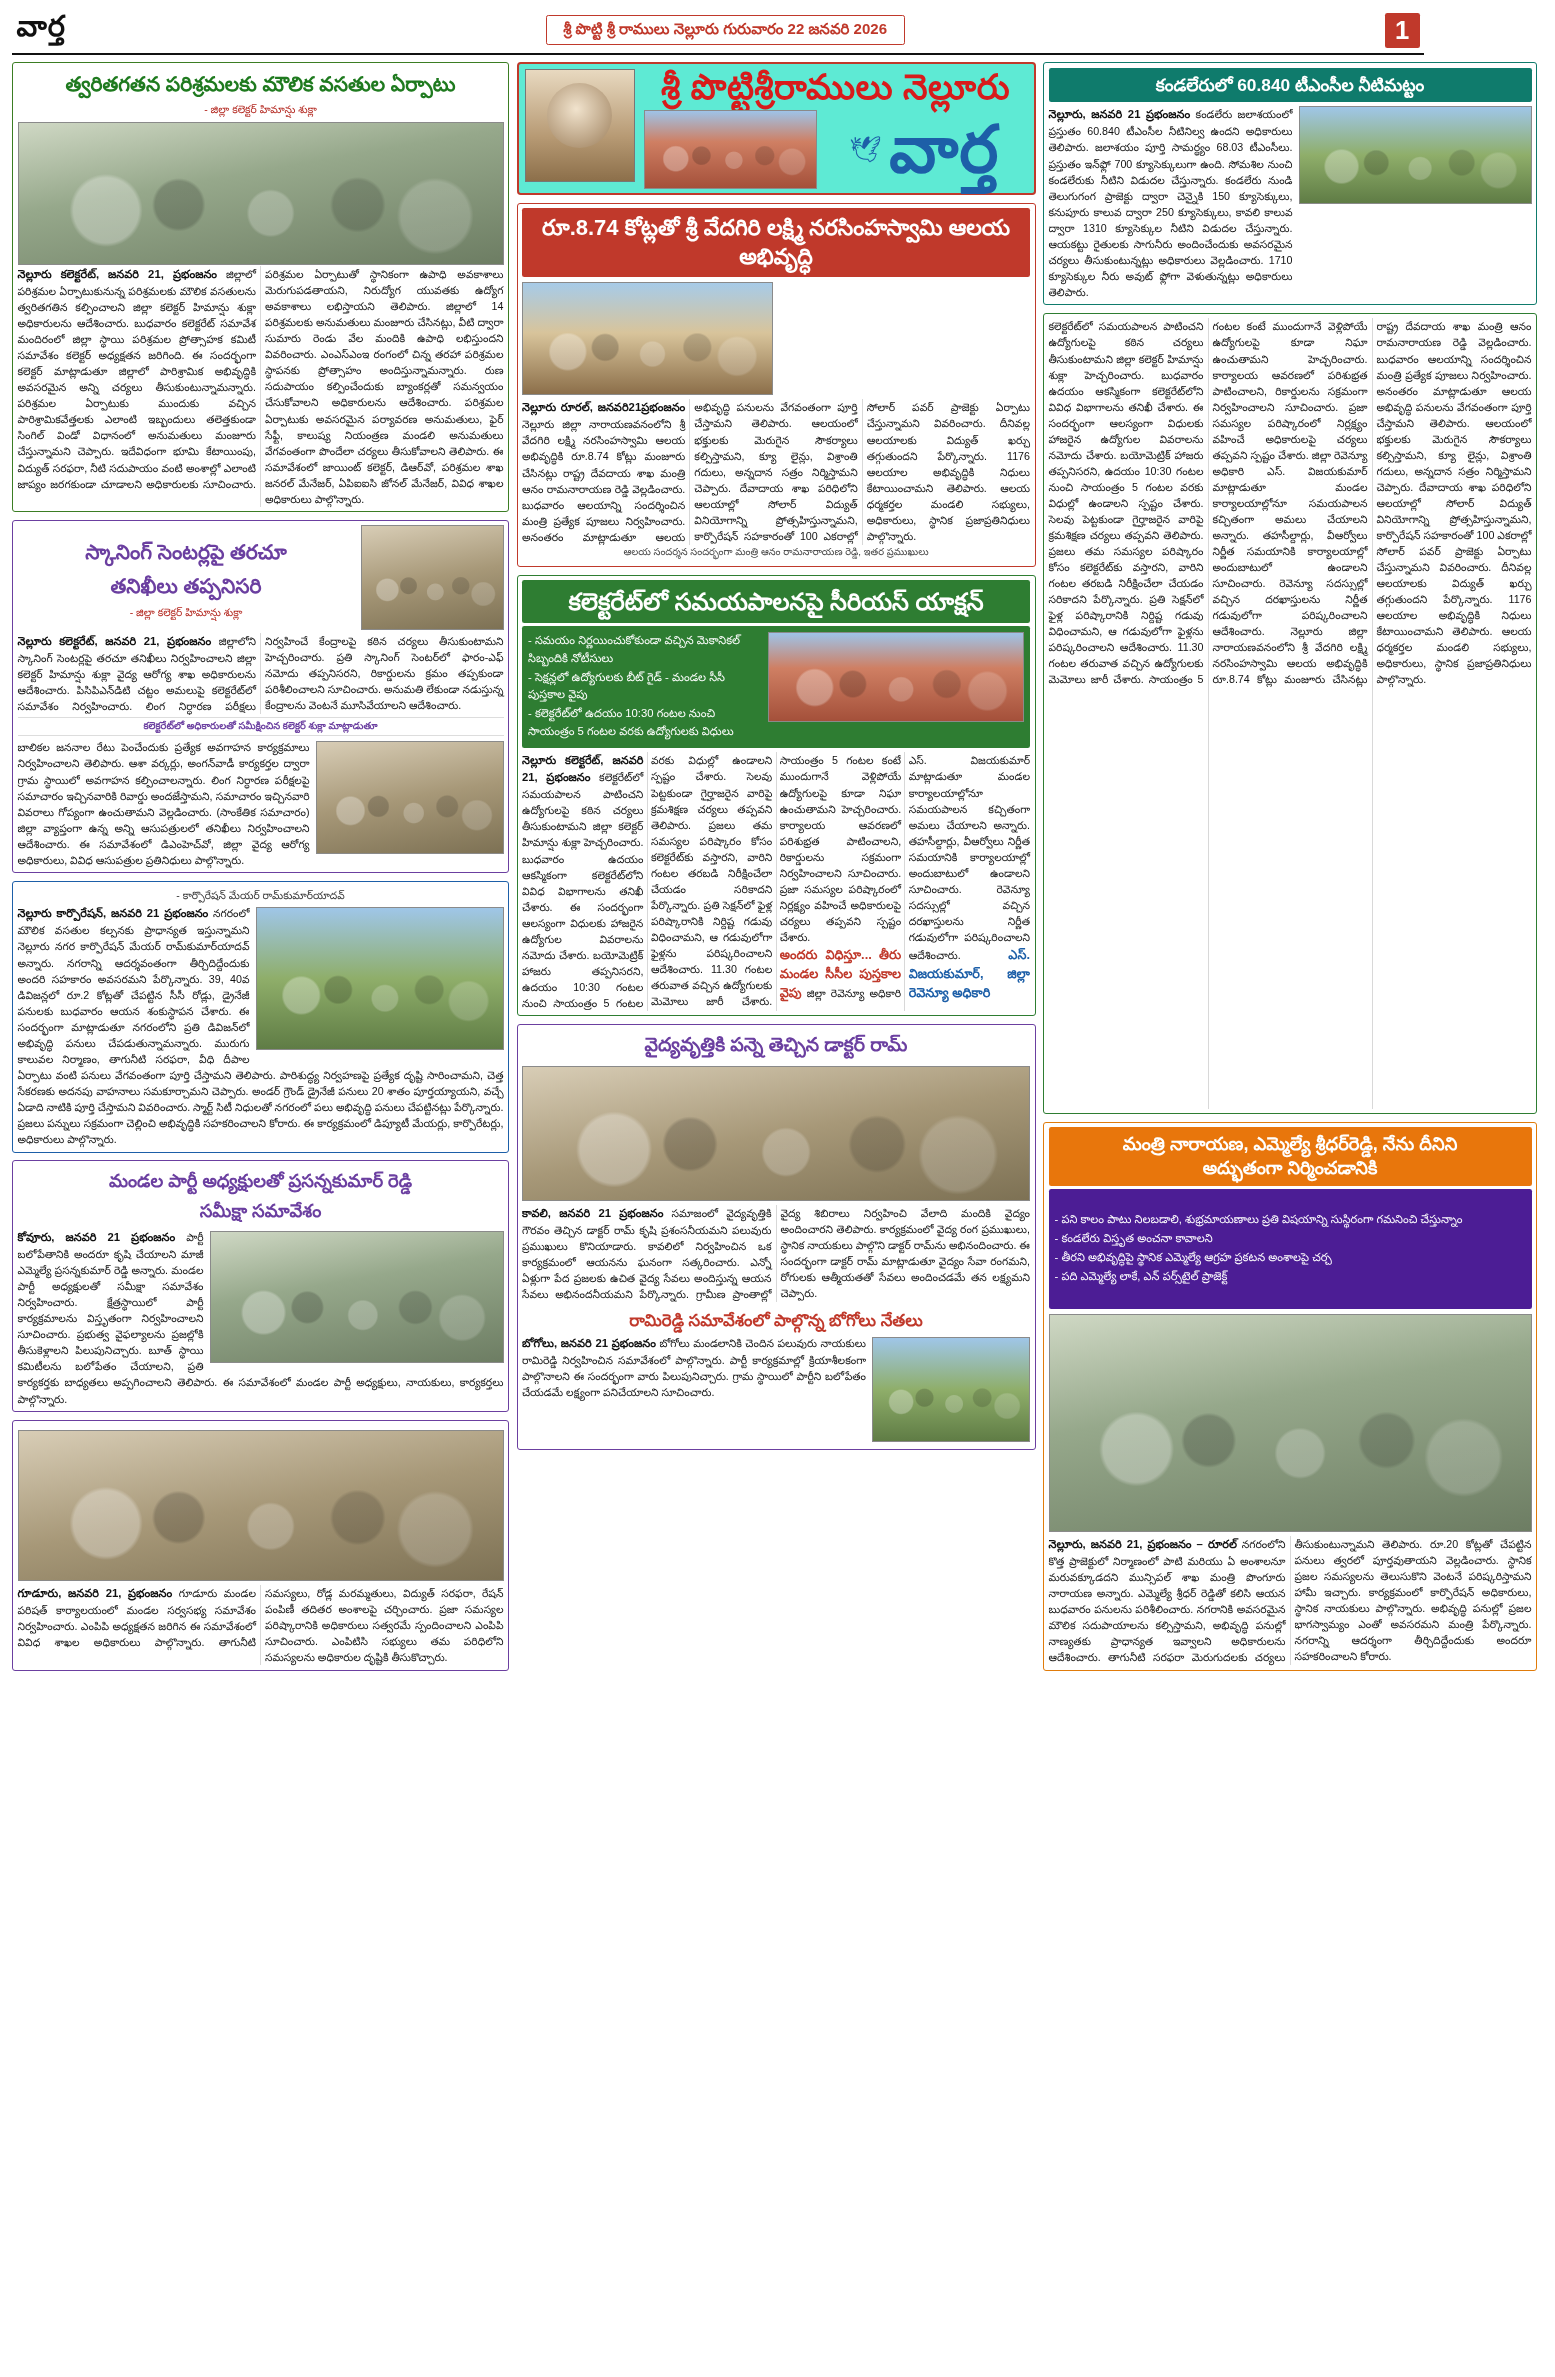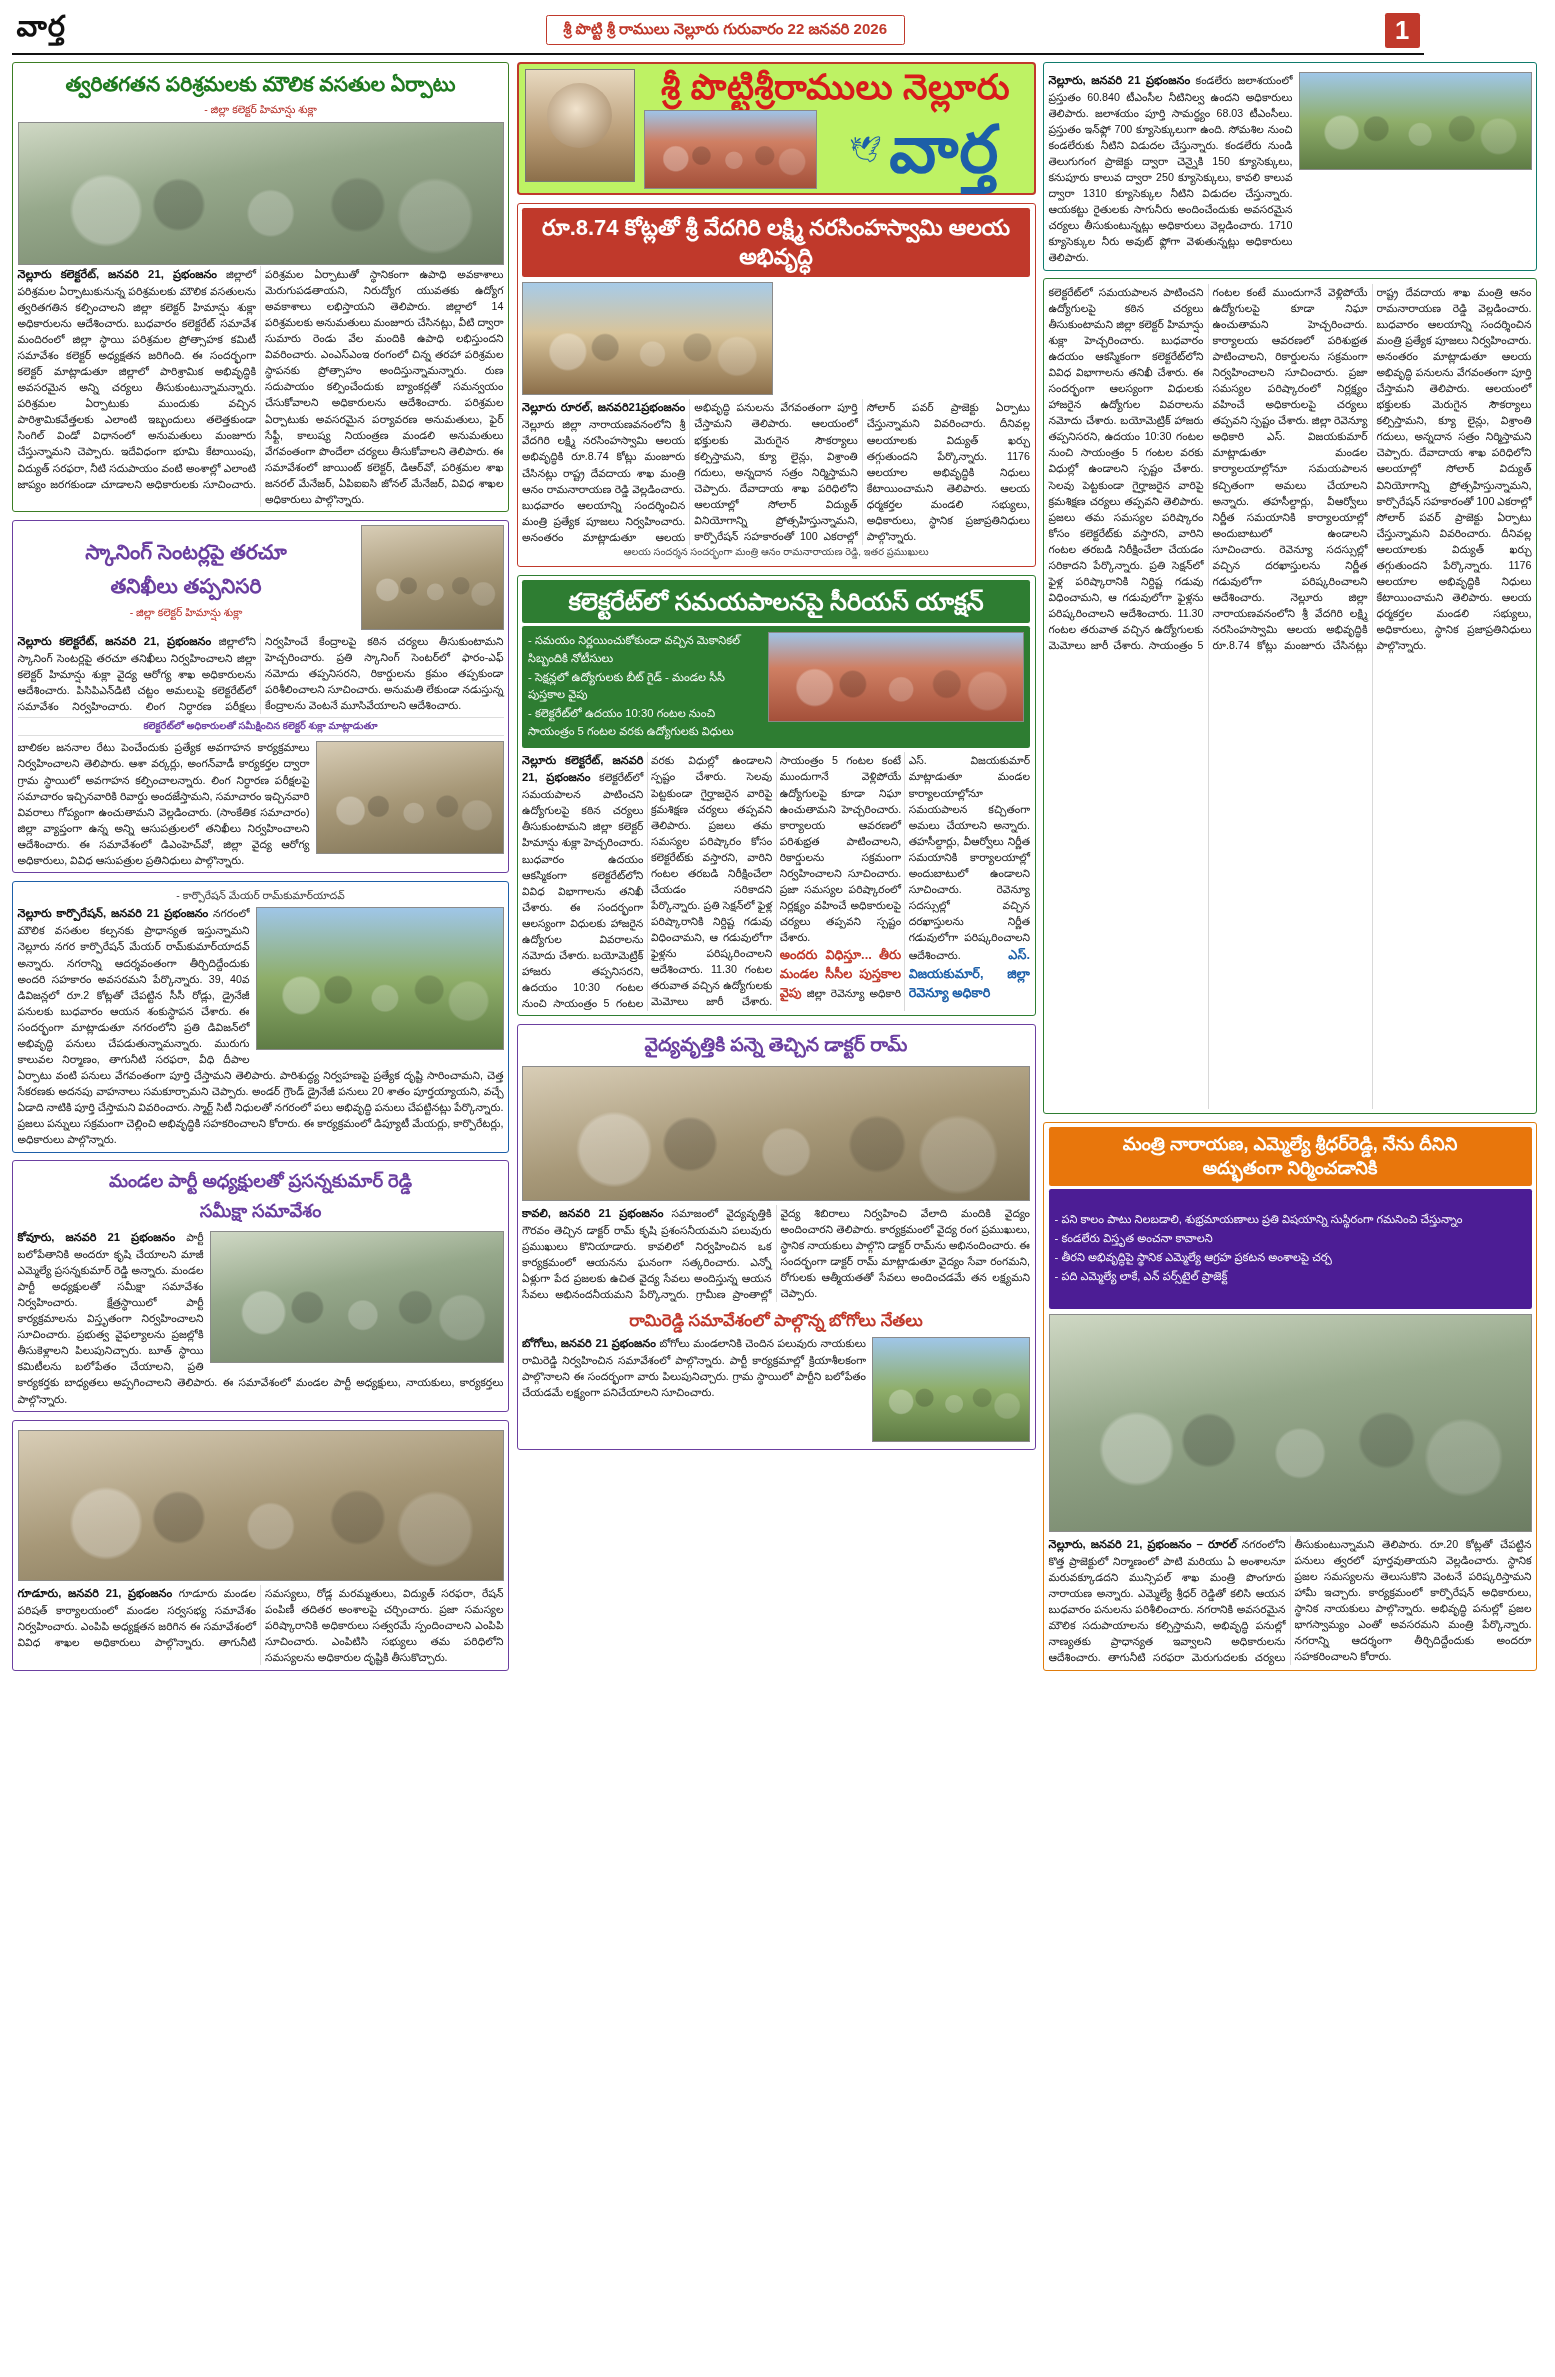--- a/index.html
+++ b/index.html
@@ -104,21 +104,21 @@
     font-size: 10.7px; line-height: 1.5; text-align: justify;
     color:#111; hyphens:auto; word-break: break-word;
   }
   .cols2 { column-count: 2; column-gap: 9px; column-rule: 0.8px solid #d8d8d8; }
   .cols3 { column-count: 3; column-gap: 9px; column-rule: 0.8px solid #d8d8d8; }
   .cols4 { column-count: 4; column-gap: 7.5px; column-rule: 0.8px solid #d8d8d8; }
 
   
   .nameplate {
     border: 2.3px solid #c0392b; border-radius: 3.8px; padding: 4.5px 6px;
-    display: grid; grid-template-columns: 113px 1fr; gap: 6px; background:#bef264;
+    display: grid; grid-template-columns: 113px 1fr; gap: 6px; background:#5eead4;
   }
   .np-portrait {
     width: 110px; height: 113px; border:0.8px solid #777;
     background: linear-gradient(180deg,#e8d9c0,#b79a74 60%,#8c6f4a);
     position: relative;
   }
   .np-portrait::after{
     content:""; position:absolute; left:21px; top:13.5px; width:65px; height:65px;
     border-radius:50%; background: radial-gradient(circle at 45% 40%, #f1e3cd, #9a7c58);
   }
@@ -281,20 +281,21 @@
           <span class="dateline">బోగోలు, జనవరి 21 ప్రభంజనం</span>
           <span>బోగోలు మండలానికి చెందిన పలువురు నాయకులు రామిరెడ్డి నిర్వహించిన సమావేశంలో పాల్గొన్నారు. పార్టీ కార్యక్రమాల్లో క్రియాశీలకంగా పాల్గొనాలని ఈ సందర్భంగా వారు పిలుపునిచ్చారు. గ్రామ స్థాయిలో పార్టీని బలోపేతం చేయడమే లక్ష్యంగా పనిచేయాలని సూచించారు.</span>
         </div>
       </div>
 
     </div>
 
     <div class="col">
 
       <div class="box teal">
+        <div class="hdr teal" style="font-size:17.3px;">కండలేరులో 60.840 టీఎంసీల నీటిమట్టం</div>
         <div style="display:grid; grid-template-columns: 1fr 233px; gap:6px; margin-top:4.5px;">
           <div class="body-text">
             <span class="dateline">నెల్లూరు, జనవరి 21 ప్రభంజనం</span>
             <span>కండలేరు జలాశయంలో ప్రస్తుతం 60.840 టీఎంసీల నీటినిల్వ ఉందని అధికారులు తెలిపారు. జలాశయం పూర్తి సామర్థ్యం 68.03 టీఎంసీలు. ప్రస్తుతం ఇన్‌ఫ్లో 700 క్యూసెక్కులుగా ఉంది. సోమశిల నుంచి కండలేరుకు నీటిని విడుదల చేస్తున్నారు. కండలేరు నుండి తెలుగుగంగ ప్రాజెక్టు ద్వారా చెన్నైకి 150 క్యూసెక్కులు, కనుపూరు కాలువ ద్వారా 250 క్యూసెక్కులు, కావలి కాలువ ద్వారా 1310 క్యూసెక్కుల నీటిని విడుదల చేస్తున్నారు. ఆయకట్టు రైతులకు సాగునీరు అందించేందుకు అవసరమైన చర్యలు తీసుకుంటున్నట్లు అధికారులు వెల్లడించారు. 1710 క్యూసెక్కుల నీరు అవుట్ ఫ్లోగా వెళుతున్నట్లు అధికారులు తెలిపారు.</span>
           </div>
           <div class="photo green" style="height:98px;"></div>
         </div>
       </div>
 
       <div class="box" style="border-color:#2e7d32; flex:1 1 auto;">

